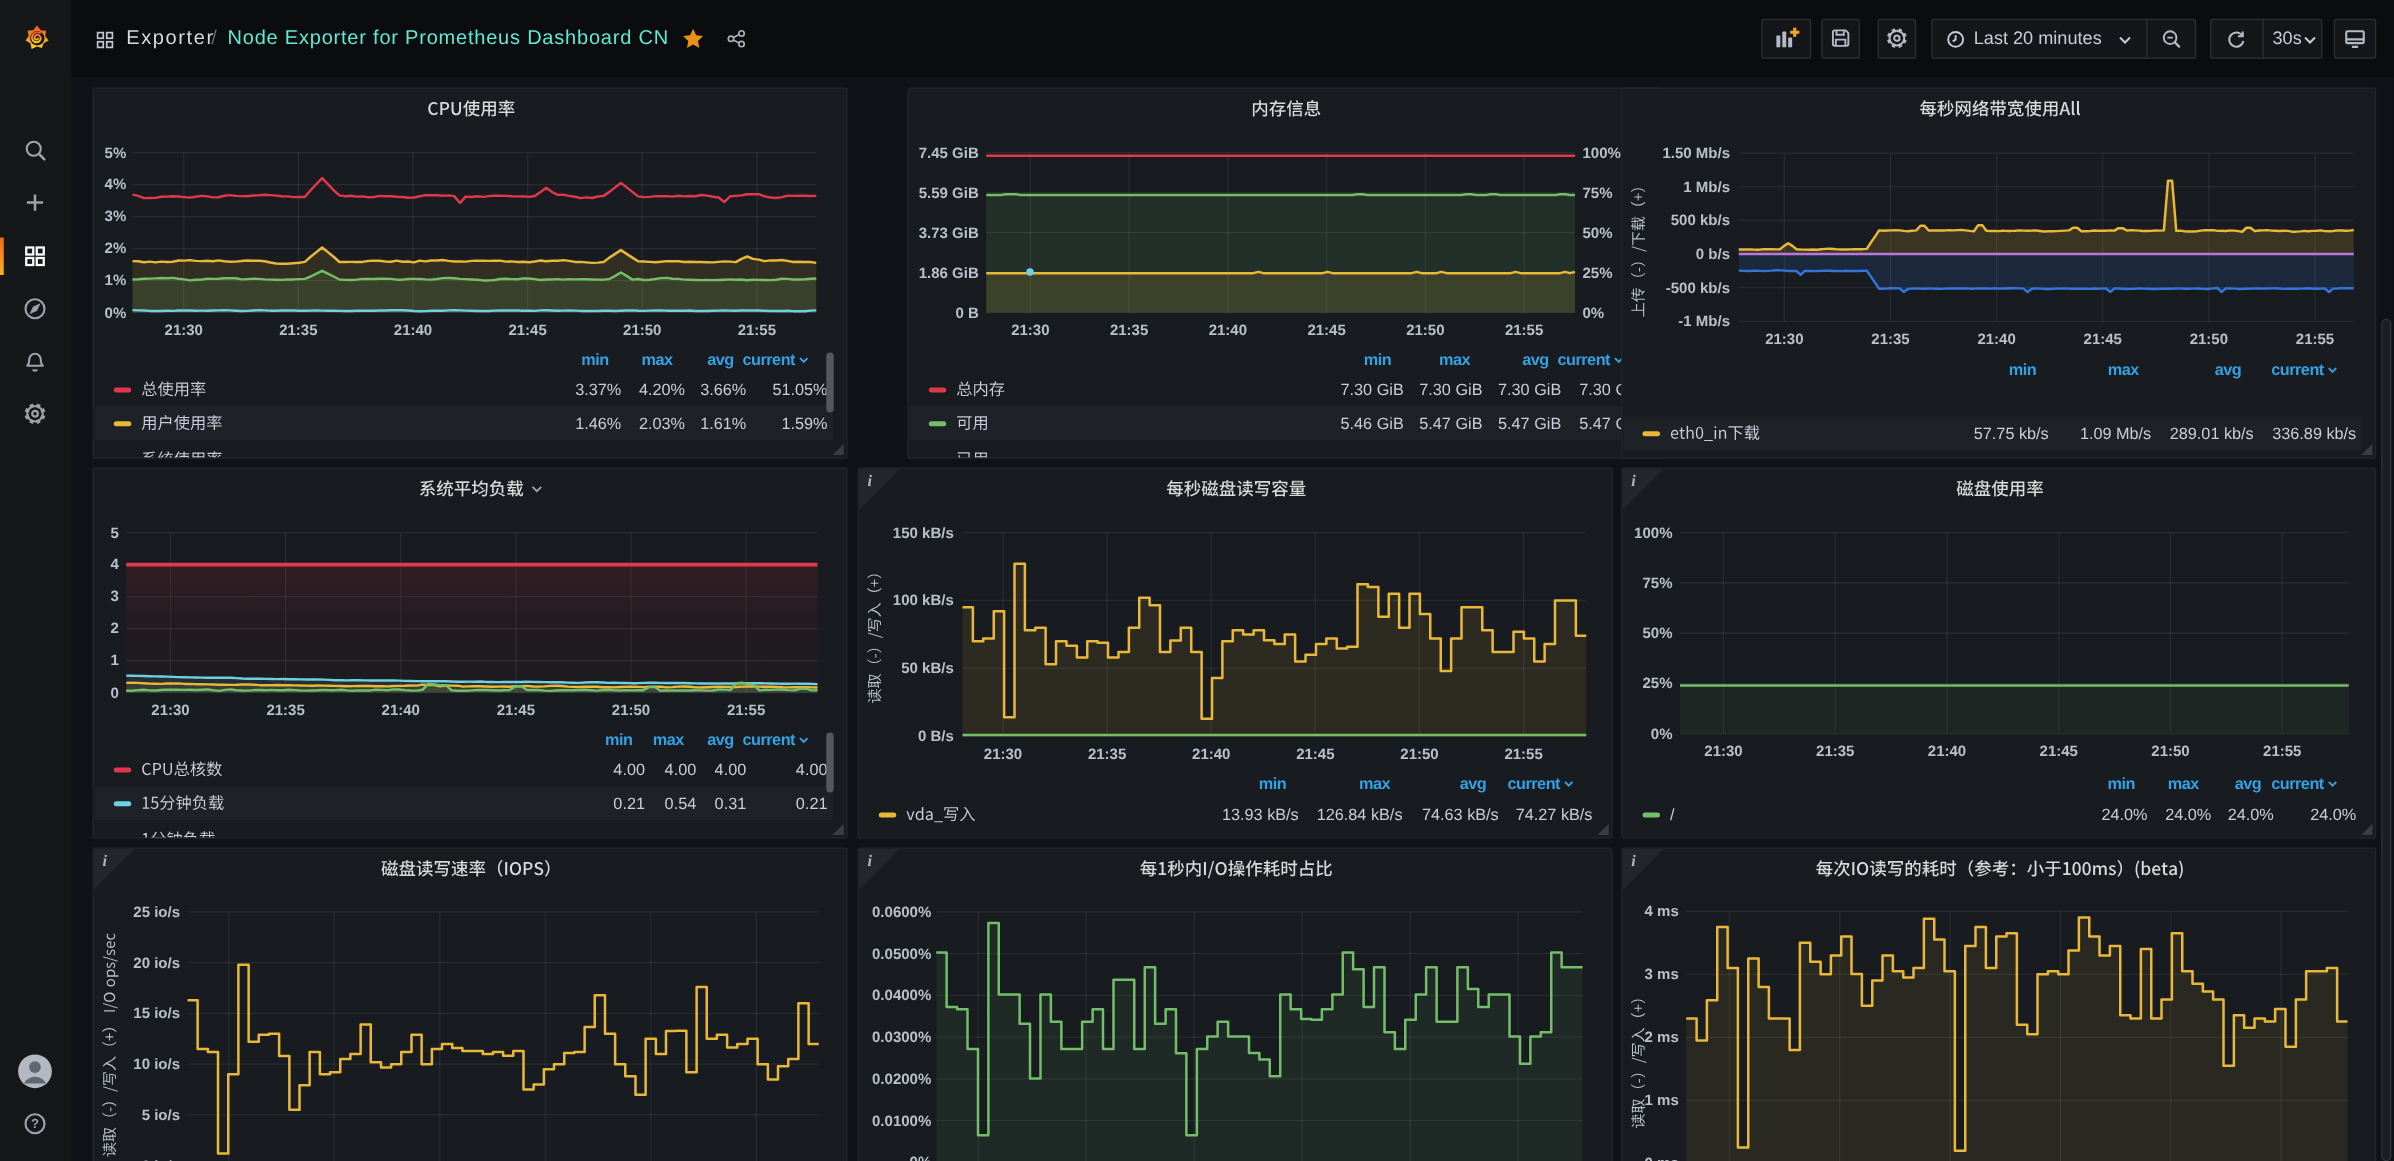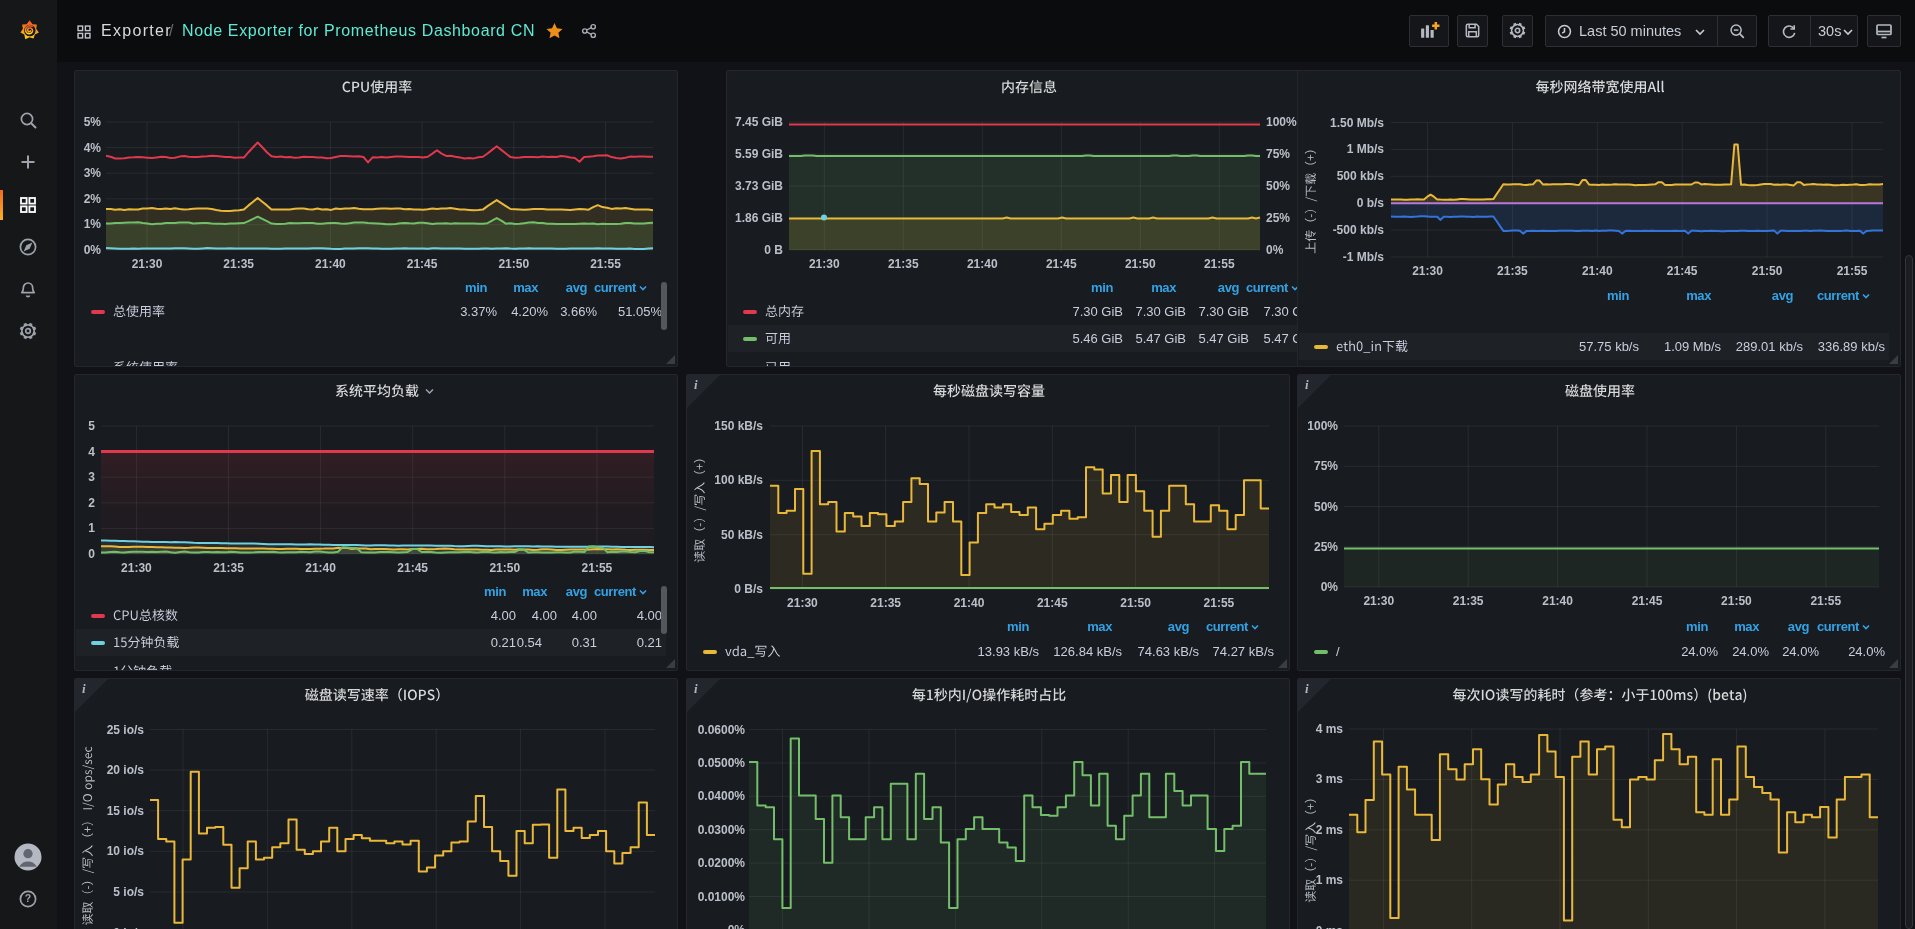--- a/index.html
+++ b/index.html
@@ -184,21 +184,21 @@
       <path d="M10 10 L17.67 13.18 M10 10 L13.18 17.67 M10 10 L6.82 17.67 M10 10 L2.33 13.18 M10 10 L2.33 6.82 M10 10 L6.82 2.33 M10 10 L13.18 2.33 M10 10 L17.67 6.82 " stroke="#b4bac3" stroke-width="3" fill="none"></path>
       <circle cx="10" cy="10" r="5.2" fill="#141619"></circle>
       <circle cx="10" cy="10" r="2.3" stroke="#b4bac3" stroke-width="1.7" fill="none"></circle>
     </svg>
     <div class="tbtn" style="left:1545px;width:212px"></div>
     <div style="position:absolute;left:1717px;top:15px;width:1px;height:32px;background:#2c2f36"></div>
     <svg style="position:absolute;left:1555.5px;top:22.5px" width="17" height="17" viewBox="0 0 20 20">
       <circle cx="10" cy="10" r="7" stroke="#c7ccd6" stroke-width="1.8" fill="none"></circle>
       <path d="M10 6 v4.3 l-2.7 1.6" stroke="#c7ccd6" stroke-width="1.8" fill="none"></path>
     </svg>
-    <div style="position:absolute;left:1579px;top:23px;font-size:14.5px;font-weight:500;color:#c7ccd6">Last 50 minutes</div>
+    <div style="position:absolute;left:1579px;top:23px;font-size:14.5px;font-weight:500;color:#c7ccd6">Last 20 minutes</div>
     <svg style="position:absolute;left:1694px;top:27px" width="12" height="10" viewBox="0 0 12 10">
       <path d="M2 3 l4 4 4-4" stroke="#c7ccd6" stroke-width="1.6" fill="none"></path>
     </svg>
     <svg style="position:absolute;left:1728.0px;top:22.0px" width="18" height="18" viewBox="0 0 20 20">
       <circle cx="9" cy="9" r="5.6" stroke="#b4bac3" stroke-width="1.7" fill="none"></circle>
       <path d="M13.2 13.2 L17 17" stroke="#b4bac3" stroke-width="2" fill="none" stroke-linecap="round"></path>
       <path d="M6.5 9 h5" stroke="#b4bac3" stroke-width="1.7"></path>
     </svg>
     <div class="tbtn" style="left:1768px;width:90px"></div>
     <div style="position:absolute;left:1810px;top:15px;width:1px;height:32px;background:#2c2f36"></div>
@@ -262,20 +262,34 @@
       <svg class="lbl" width="260" height="27">
         <use href="#gr603b" x="0" y="0" fill="#ccccdc" transform="translate(38.0 18.0) scale(0.01300 -0.01300)"></use>
         <use href="#gr4f7f" x="0" y="0" fill="#ccccdc" transform="translate(51.0 18.0) scale(0.01300 -0.01300)"></use>
         <use href="#gr7528" x="0" y="0" fill="#ccccdc" transform="translate(64.0 18.0) scale(0.01300 -0.01300)"></use>
         <use href="#gr7387" x="0" y="0" fill="#ccccdc" transform="translate(77.0 18.0) scale(0.01300 -0.01300)"></use>
       </svg>
       <span class="val" style="right:182px">3.37%</span>
       <span class="val" style="right:131px">4.20%</span>
       <span class="val" style="right:82px">3.66%</span>
       <span class="val" style="right:17px">51.05%</span>
+    </div>
+    <div class="lgr str" style="top:254px;height:27px">
+      <span class="sw" style="background:#eab839"></span>
+      <svg class="lbl" width="260" height="27">
+        <use href="#gr7528" x="0" y="0" fill="#ccccdc" transform="translate(38.0 18.0) scale(0.01300 -0.01300)"></use>
+        <use href="#gr6237" x="0" y="0" fill="#ccccdc" transform="translate(51.0 18.0) scale(0.01300 -0.01300)"></use>
+        <use href="#gr4f7f" x="0" y="0" fill="#ccccdc" transform="translate(64.0 18.0) scale(0.01300 -0.01300)"></use>
+        <use href="#gr7528" x="0" y="0" fill="#ccccdc" transform="translate(77.0 18.0) scale(0.01300 -0.01300)"></use>
+        <use href="#gr7387" x="0" y="0" fill="#ccccdc" transform="translate(90.0 18.0) scale(0.01300 -0.01300)"></use>
+      </svg>
+      <span class="val" style="right:182px">1.46%</span>
+      <span class="val" style="right:131px">2.03%</span>
+      <span class="val" style="right:82px">1.61%</span>
+      <span class="val" style="right:17px">1.59%</span>
     </div>
     <div class="lgr" style="top:283px;height:27px">
       <span class="sw" style="background:#73bf69"></span>
       <svg class="lbl" width="260" height="27">
         <use href="#gr7cfb" x="0" y="0" fill="#ccccdc" transform="translate(38.0 18.0) scale(0.01300 -0.01300)"></use>
         <use href="#gr7edf" x="0" y="0" fill="#ccccdc" transform="translate(51.0 18.0) scale(0.01300 -0.01300)"></use>
         <use href="#gr4f7f" x="0" y="0" fill="#ccccdc" transform="translate(64.0 18.0) scale(0.01300 -0.01300)"></use>
         <use href="#gr7528" x="0" y="0" fill="#ccccdc" transform="translate(77.0 18.0) scale(0.01300 -0.01300)"></use>
         <use href="#gr7387" x="0" y="0" fill="#ccccdc" transform="translate(90.0 18.0) scale(0.01300 -0.01300)"></use>
       </svg>
@@ -505,21 +519,21 @@
       <span class="sw" style="background:#6ed0e0"></span>
       <svg class="lbl" width="260" height="27">
         <use href="#gr31" x="0" y="0" fill="#ccccdc" transform="translate(38.0 18.0) scale(0.01300 -0.01300)"></use>
         <use href="#gr35" x="0" y="0" fill="#ccccdc" transform="translate(45.2 18.0) scale(0.01300 -0.01300)"></use>
         <use href="#gr5206" x="0" y="0" fill="#ccccdc" transform="translate(52.4 18.0) scale(0.01300 -0.01300)"></use>
         <use href="#gr949f" x="0" y="0" fill="#ccccdc" transform="translate(65.4 18.0) scale(0.01300 -0.01300)"></use>
         <use href="#gr8d1f" x="0" y="0" fill="#ccccdc" transform="translate(78.4 18.0) scale(0.01300 -0.01300)"></use>
         <use href="#gr8f7d" x="0" y="0" fill="#ccccdc" transform="translate(91.4 18.0) scale(0.01300 -0.01300)"></use>
       </svg>
       <span class="val" style="right:163px">0.21</span>
-      <span class="val" style="right:137px">0.54</span>
+      <span class="val" style="right:122px">0.54</span>
       <span class="val" style="right:82px">0.31</span>
       <span class="val" style="right:17px">0.21</span>
     </div>
     <div class="lgr" style="top:283px;height:27px">
       <span class="sw" style="background:#eab839"></span>
       <svg class="lbl" width="260" height="27">
         <use href="#gr31" x="0" y="0" fill="#ccccdc" transform="translate(38.0 18.0) scale(0.01300 -0.01300)"></use>
         <use href="#gr5206" x="0" y="0" fill="#ccccdc" transform="translate(45.2 18.0) scale(0.01300 -0.01300)"></use>
         <use href="#gr949f" x="0" y="0" fill="#ccccdc" transform="translate(58.2 18.0) scale(0.01300 -0.01300)"></use>
         <use href="#gr8d1f" x="0" y="0" fill="#ccccdc" transform="translate(71.2 18.0) scale(0.01300 -0.01300)"></use>

